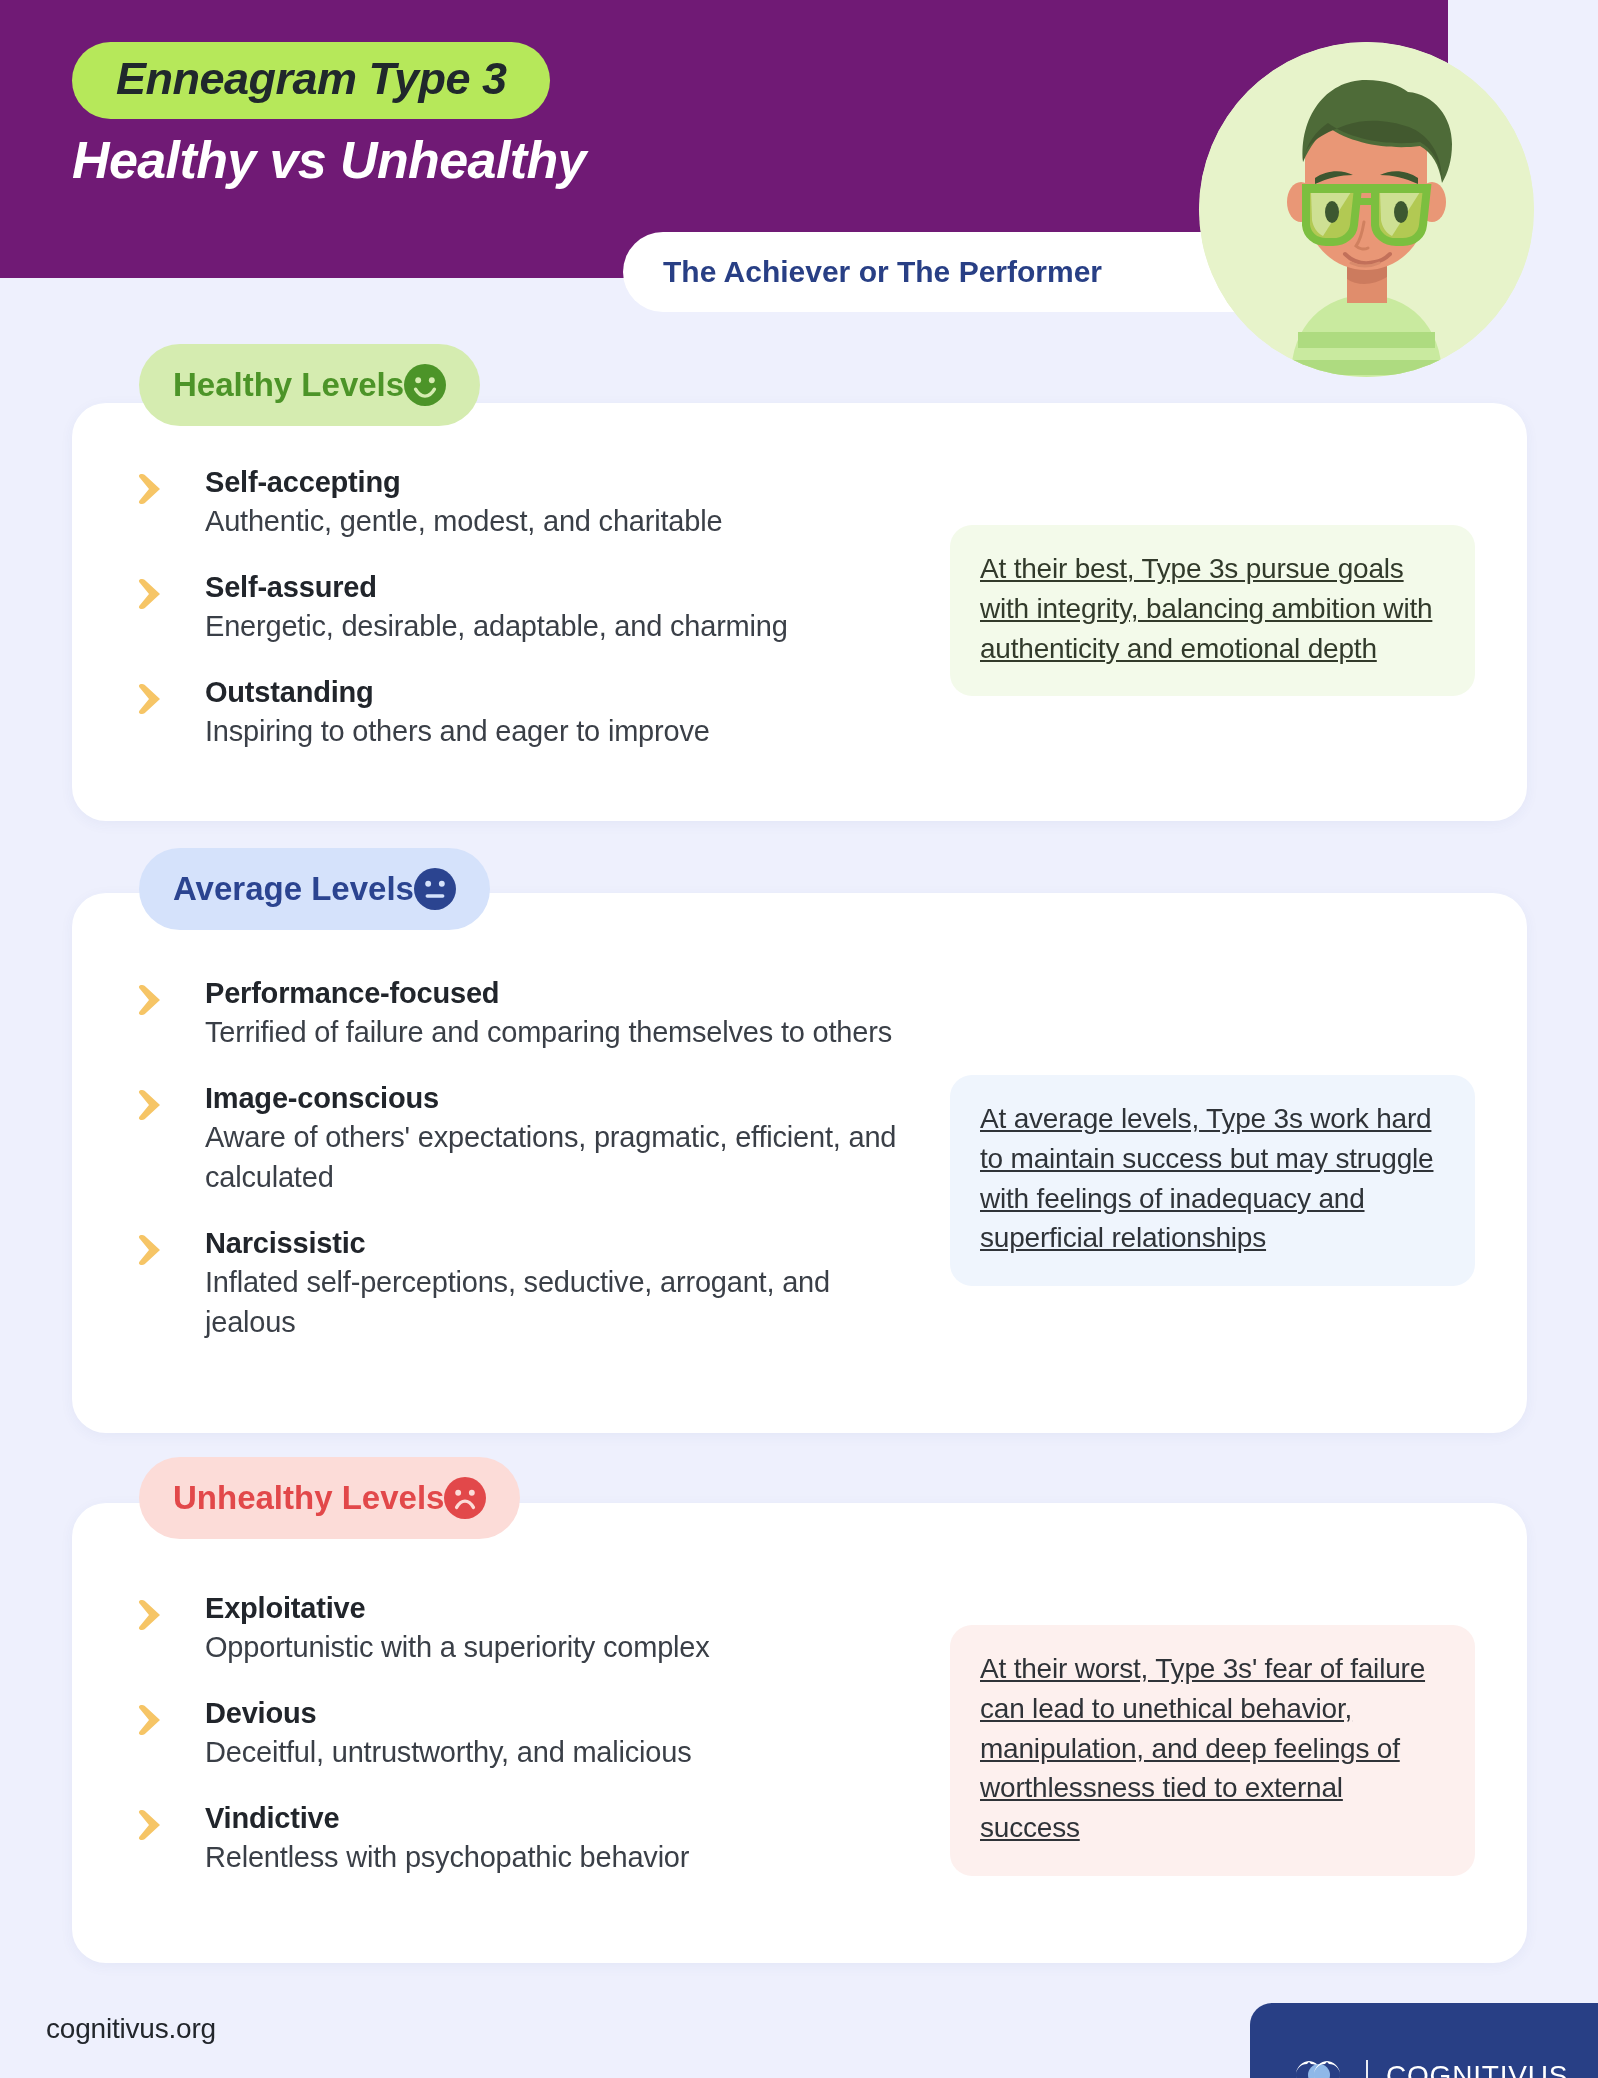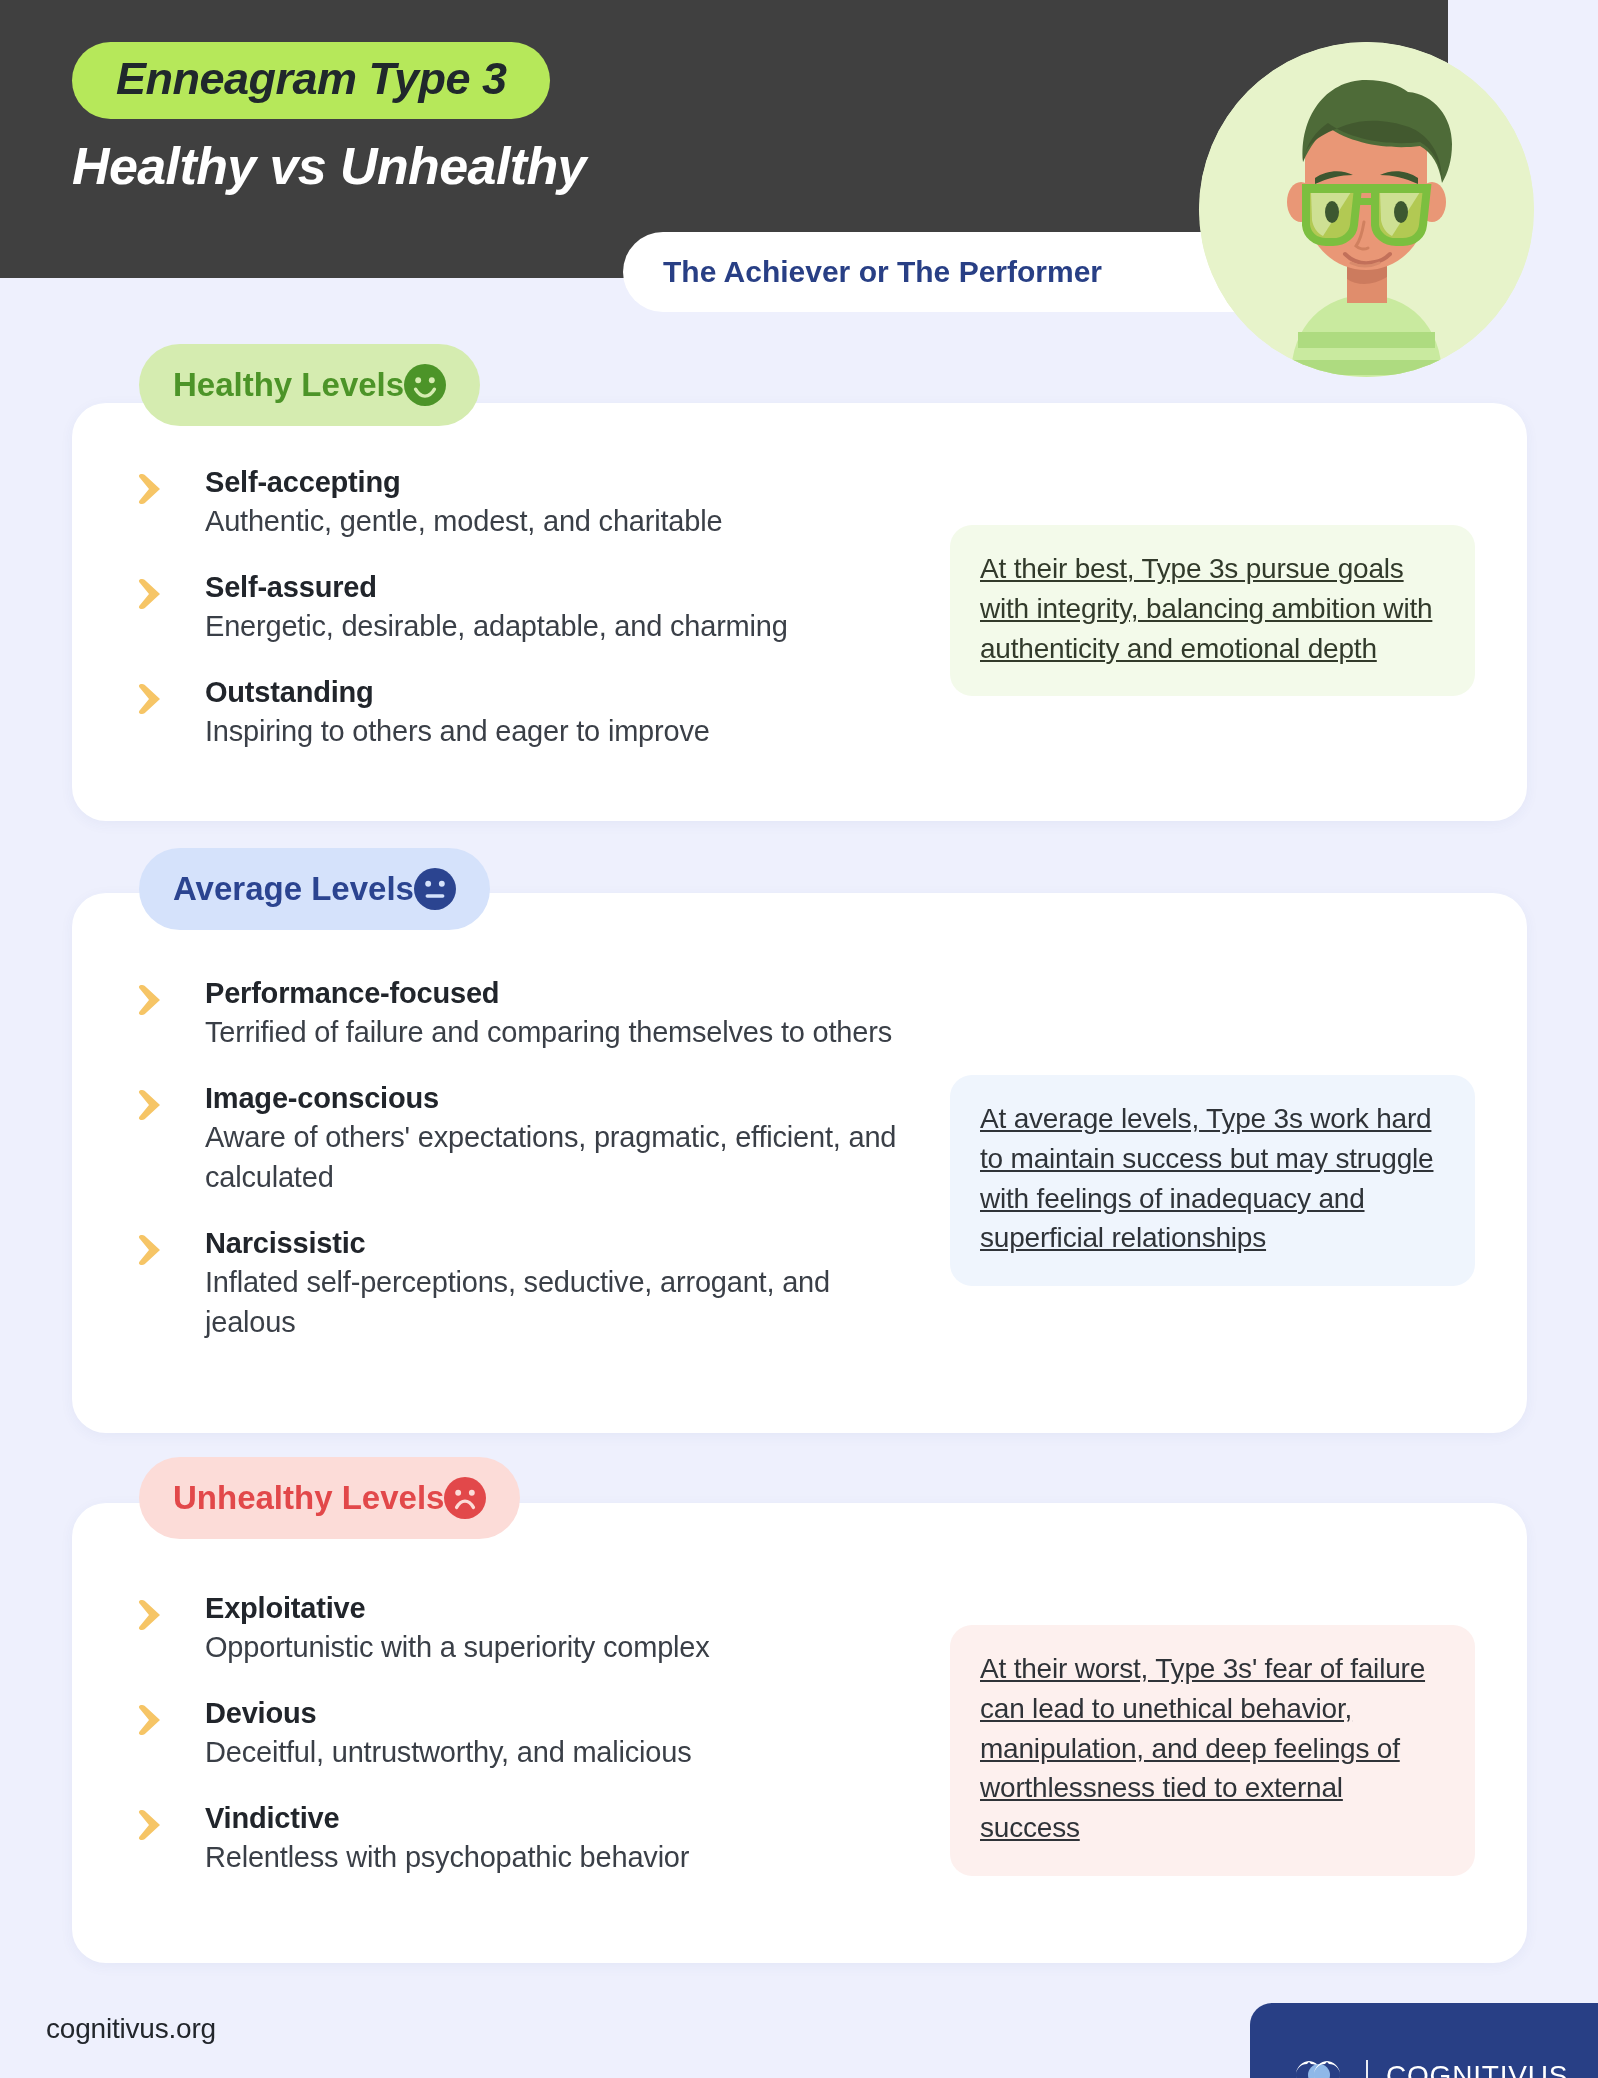--- a/index.html
+++ b/index.html
@@ -19,21 +19,21 @@
     overflow:hidden;
     background:#eef0fd;
   }
 
   
   .header {
     position:absolute;
     top:0; left:0;
     width:1448px;
     height:278px;
-    background:#404040;
+    background:#701a75;
   }
 
   .type-badge {
     position:absolute;
     left:72px;
     top:42px;
     background:#b6e85a;
     border-radius:60px;
     padding:13px 44px 17px 44px;
     display:inline-block;
@@ -44,21 +44,21 @@
     font-style:italic;
     color:#20282c;
     letter-spacing:-0.5px;
     white-space:nowrap;
     line-height:1.05;
   }
 
   .main-title {
     position:absolute;
     left:72px;
-    top:138px;
+    top:132px;
     font-size:52px;
     font-weight:bold;
     font-style:italic;
     color:#ffffff;
     letter-spacing:-0.6px;
     white-space:nowrap;
     line-height:1.1;
   }
 
   .subtitle-pill {

